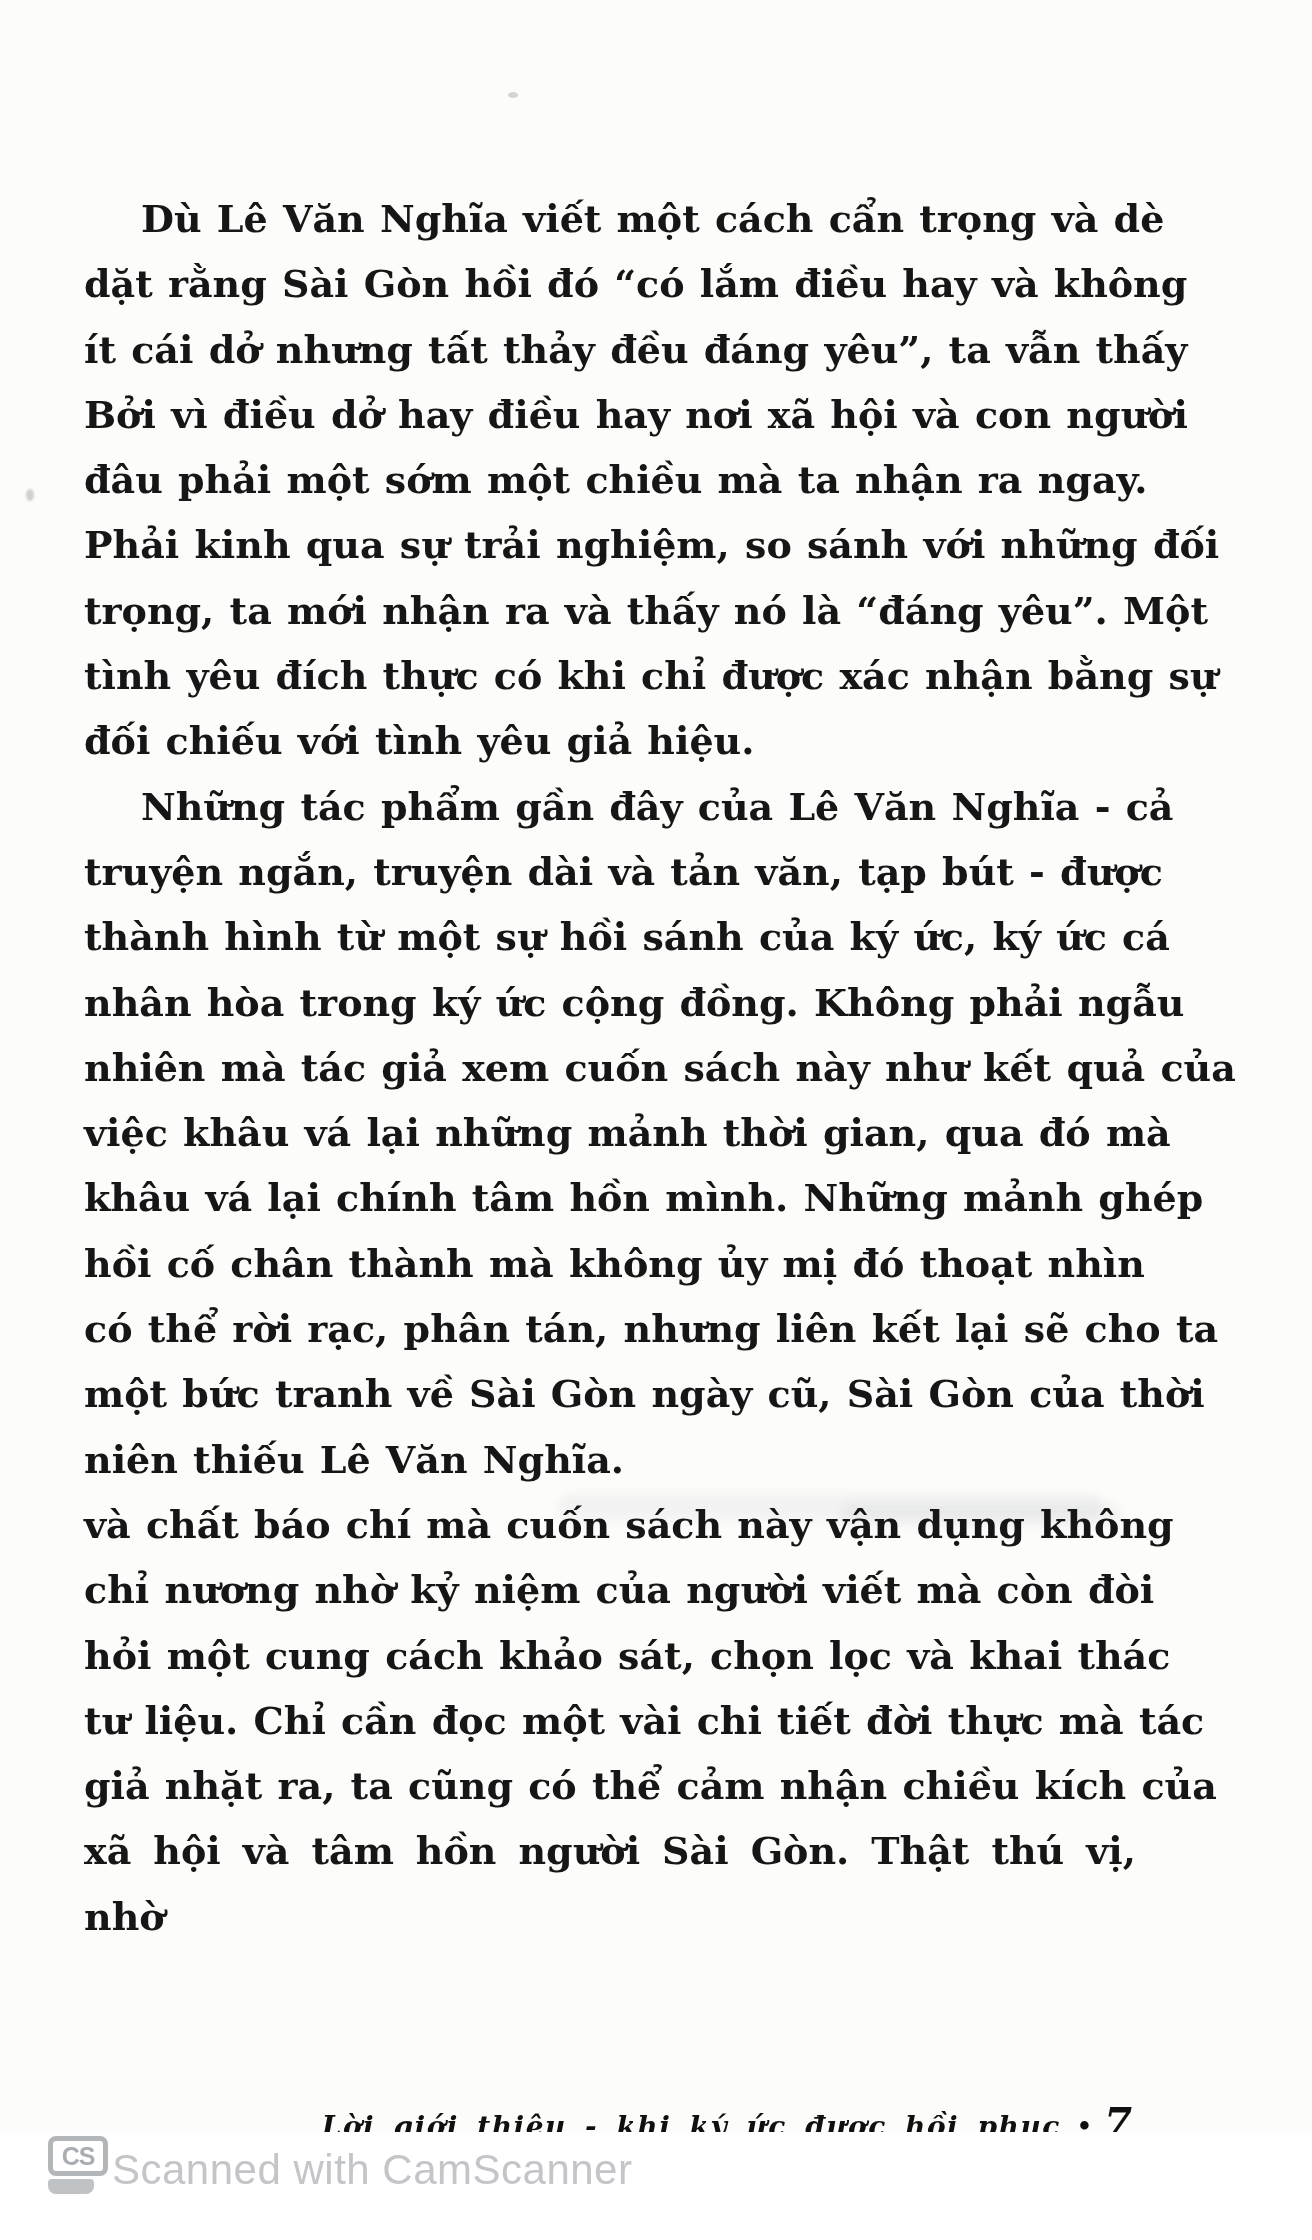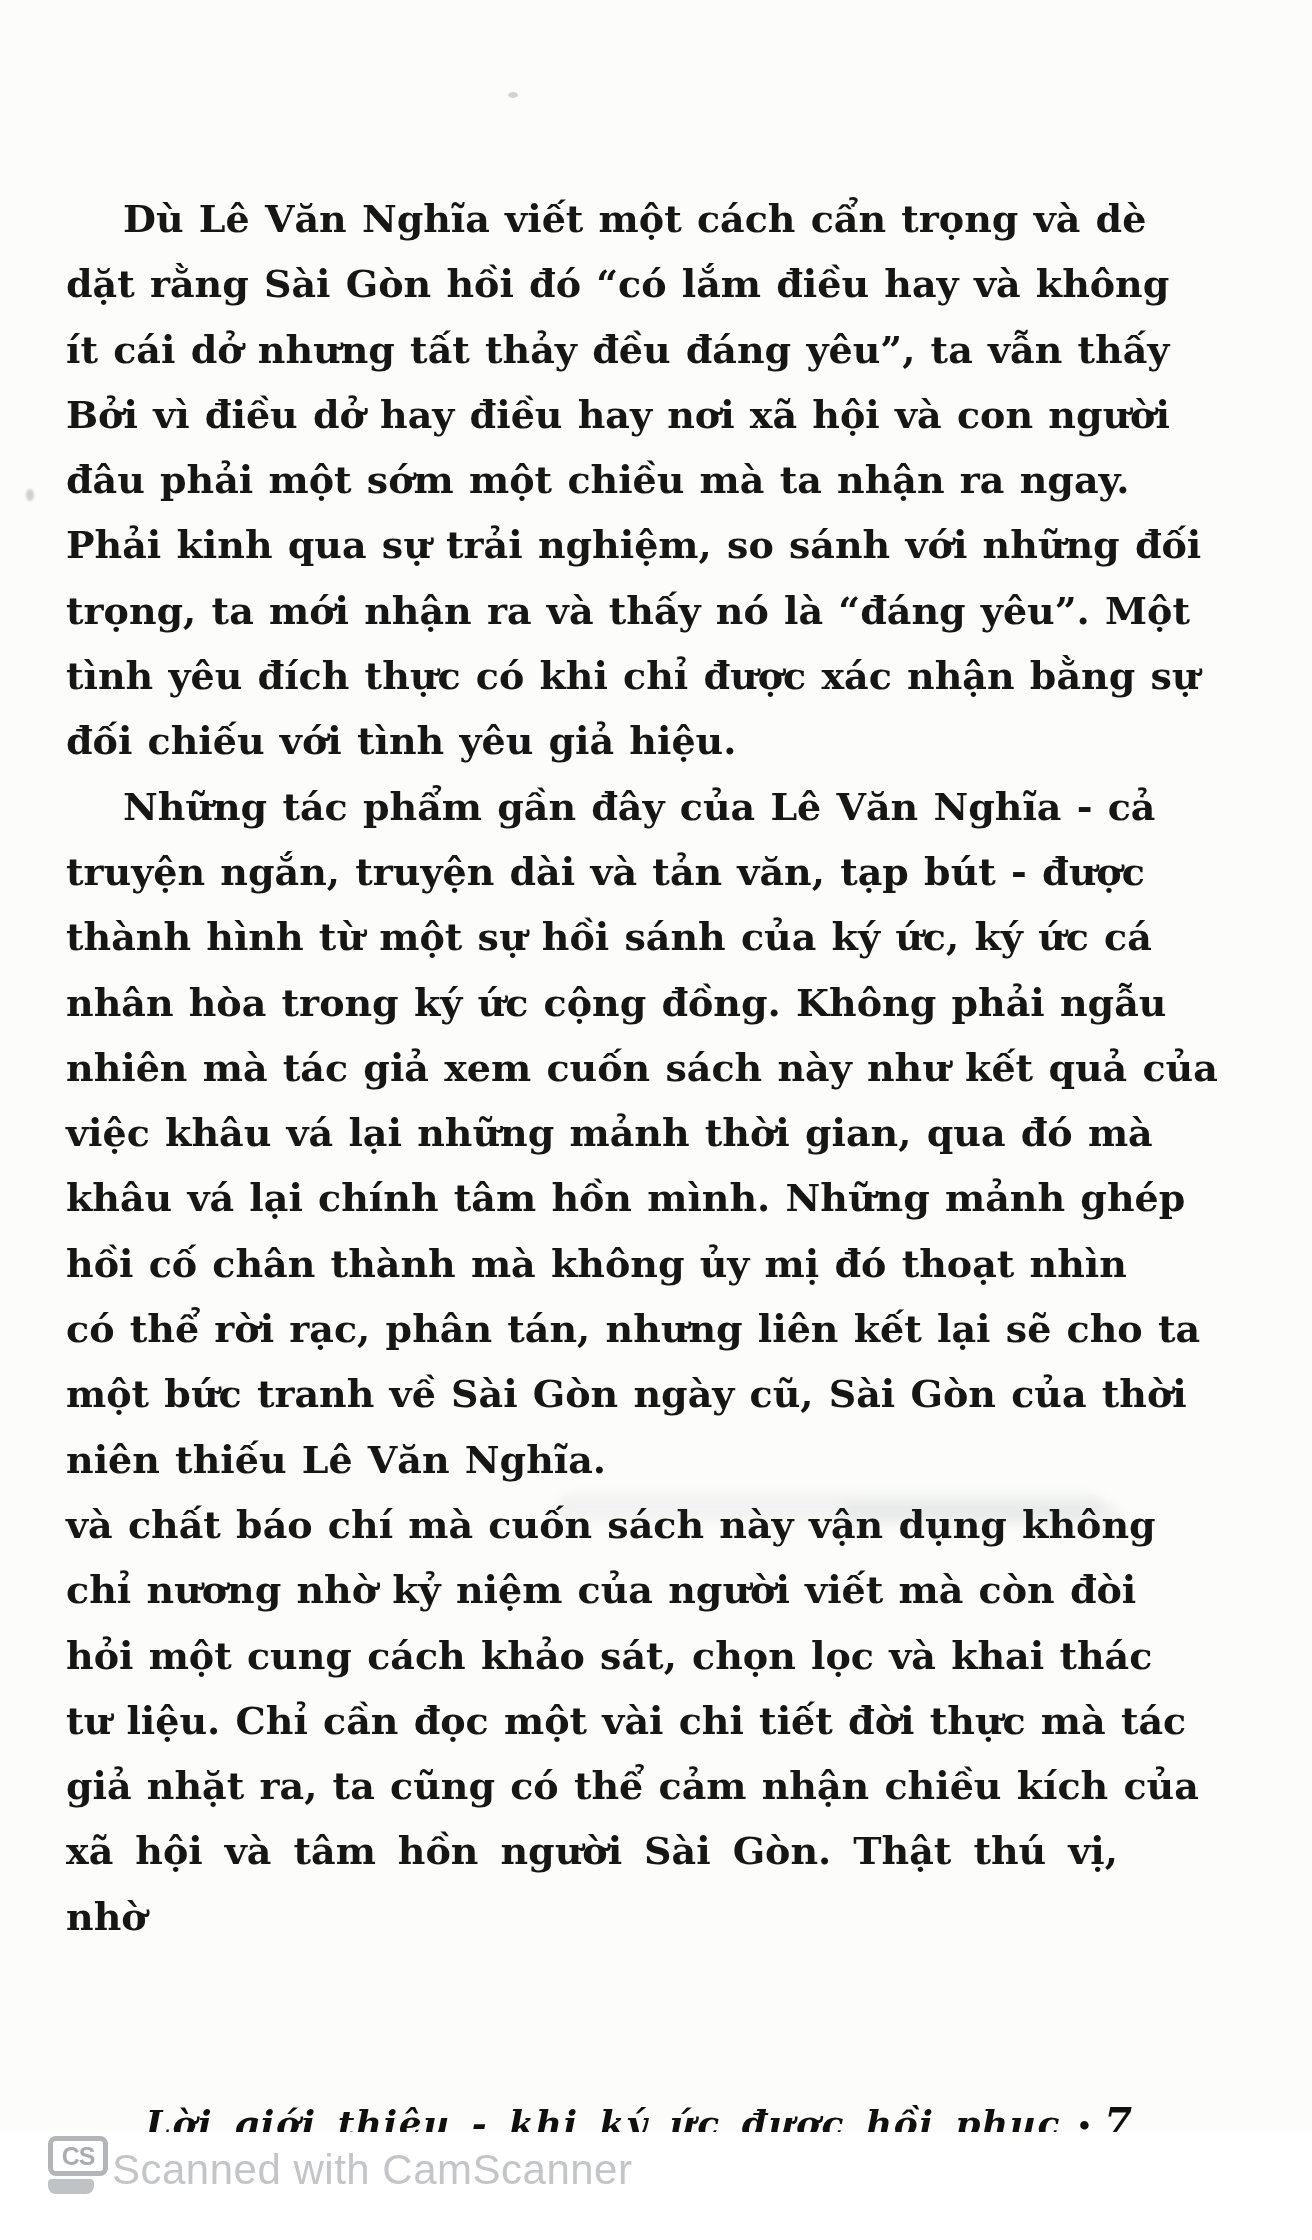--- a/index.html
+++ b/index.html
@@ -6,21 +6,21 @@
   .page{
     position:relative;
     width:1312px;height:2240px;
     background:#fcfcfa;
     overflow:hidden;
     font-family:"DejaVu Serif","Liberation Serif",serif;
   }
   
   .text-block{
     position:absolute;
-    left:66px;top:186px;width:1052px;
+    left:84px;top:186px;width:1052px;
     color:#161616;
   }
   .line{
     font-size:38px;
     font-weight:bold;
     line-height:65.3px;
     white-space:nowrap;
     text-align:justify;
     text-align-last:justify;
     word-spacing:2px;
@@ -36,21 +36,21 @@
   .footer{
     position:absolute;
     left:80px;top:2098px;width:1052px;
     text-align:right;
     color:#101010;
     white-space:nowrap;
   }
   .footer-title{
     font-style:italic;
     font-weight:bold;
-    font-size:36px;
+    font-size:28px;
     letter-spacing:1.5px;
     word-spacing:7px;
   }
   .footer-sep{
     font-size:24px;
     font-weight:bold;
     margin:0 12px 0 16px;
     vertical-align:2px;
   }
   .footer-num{

